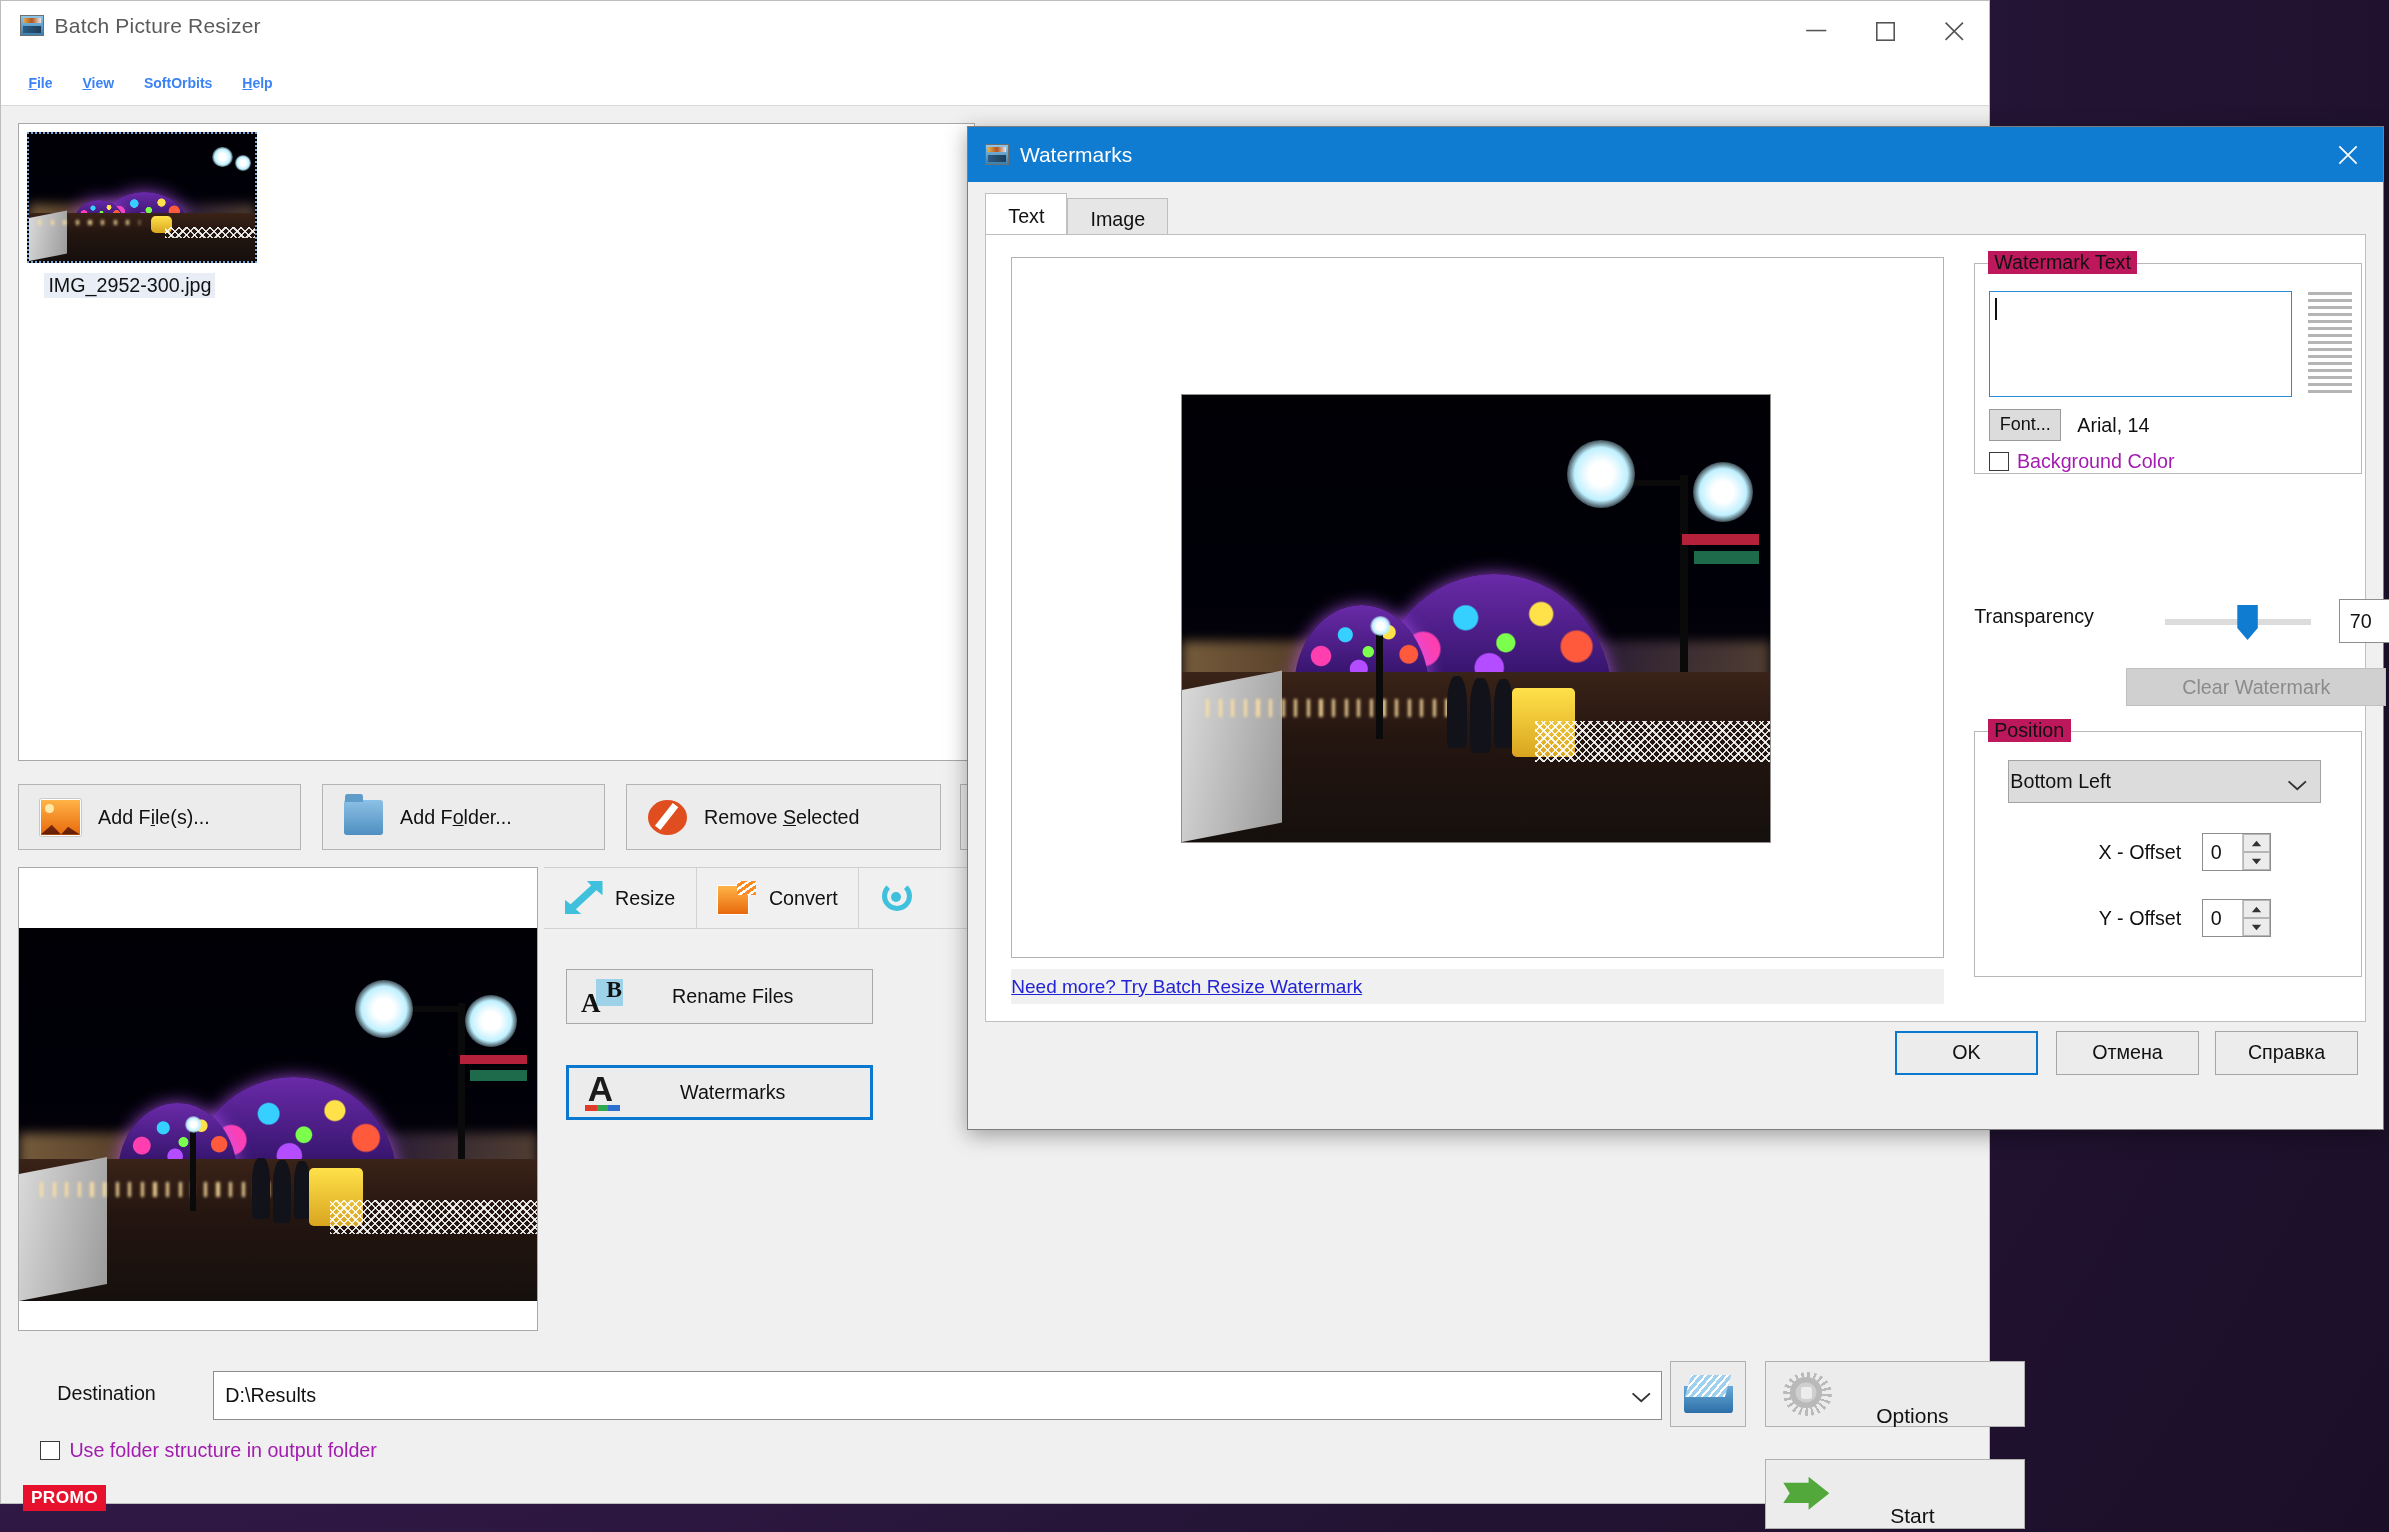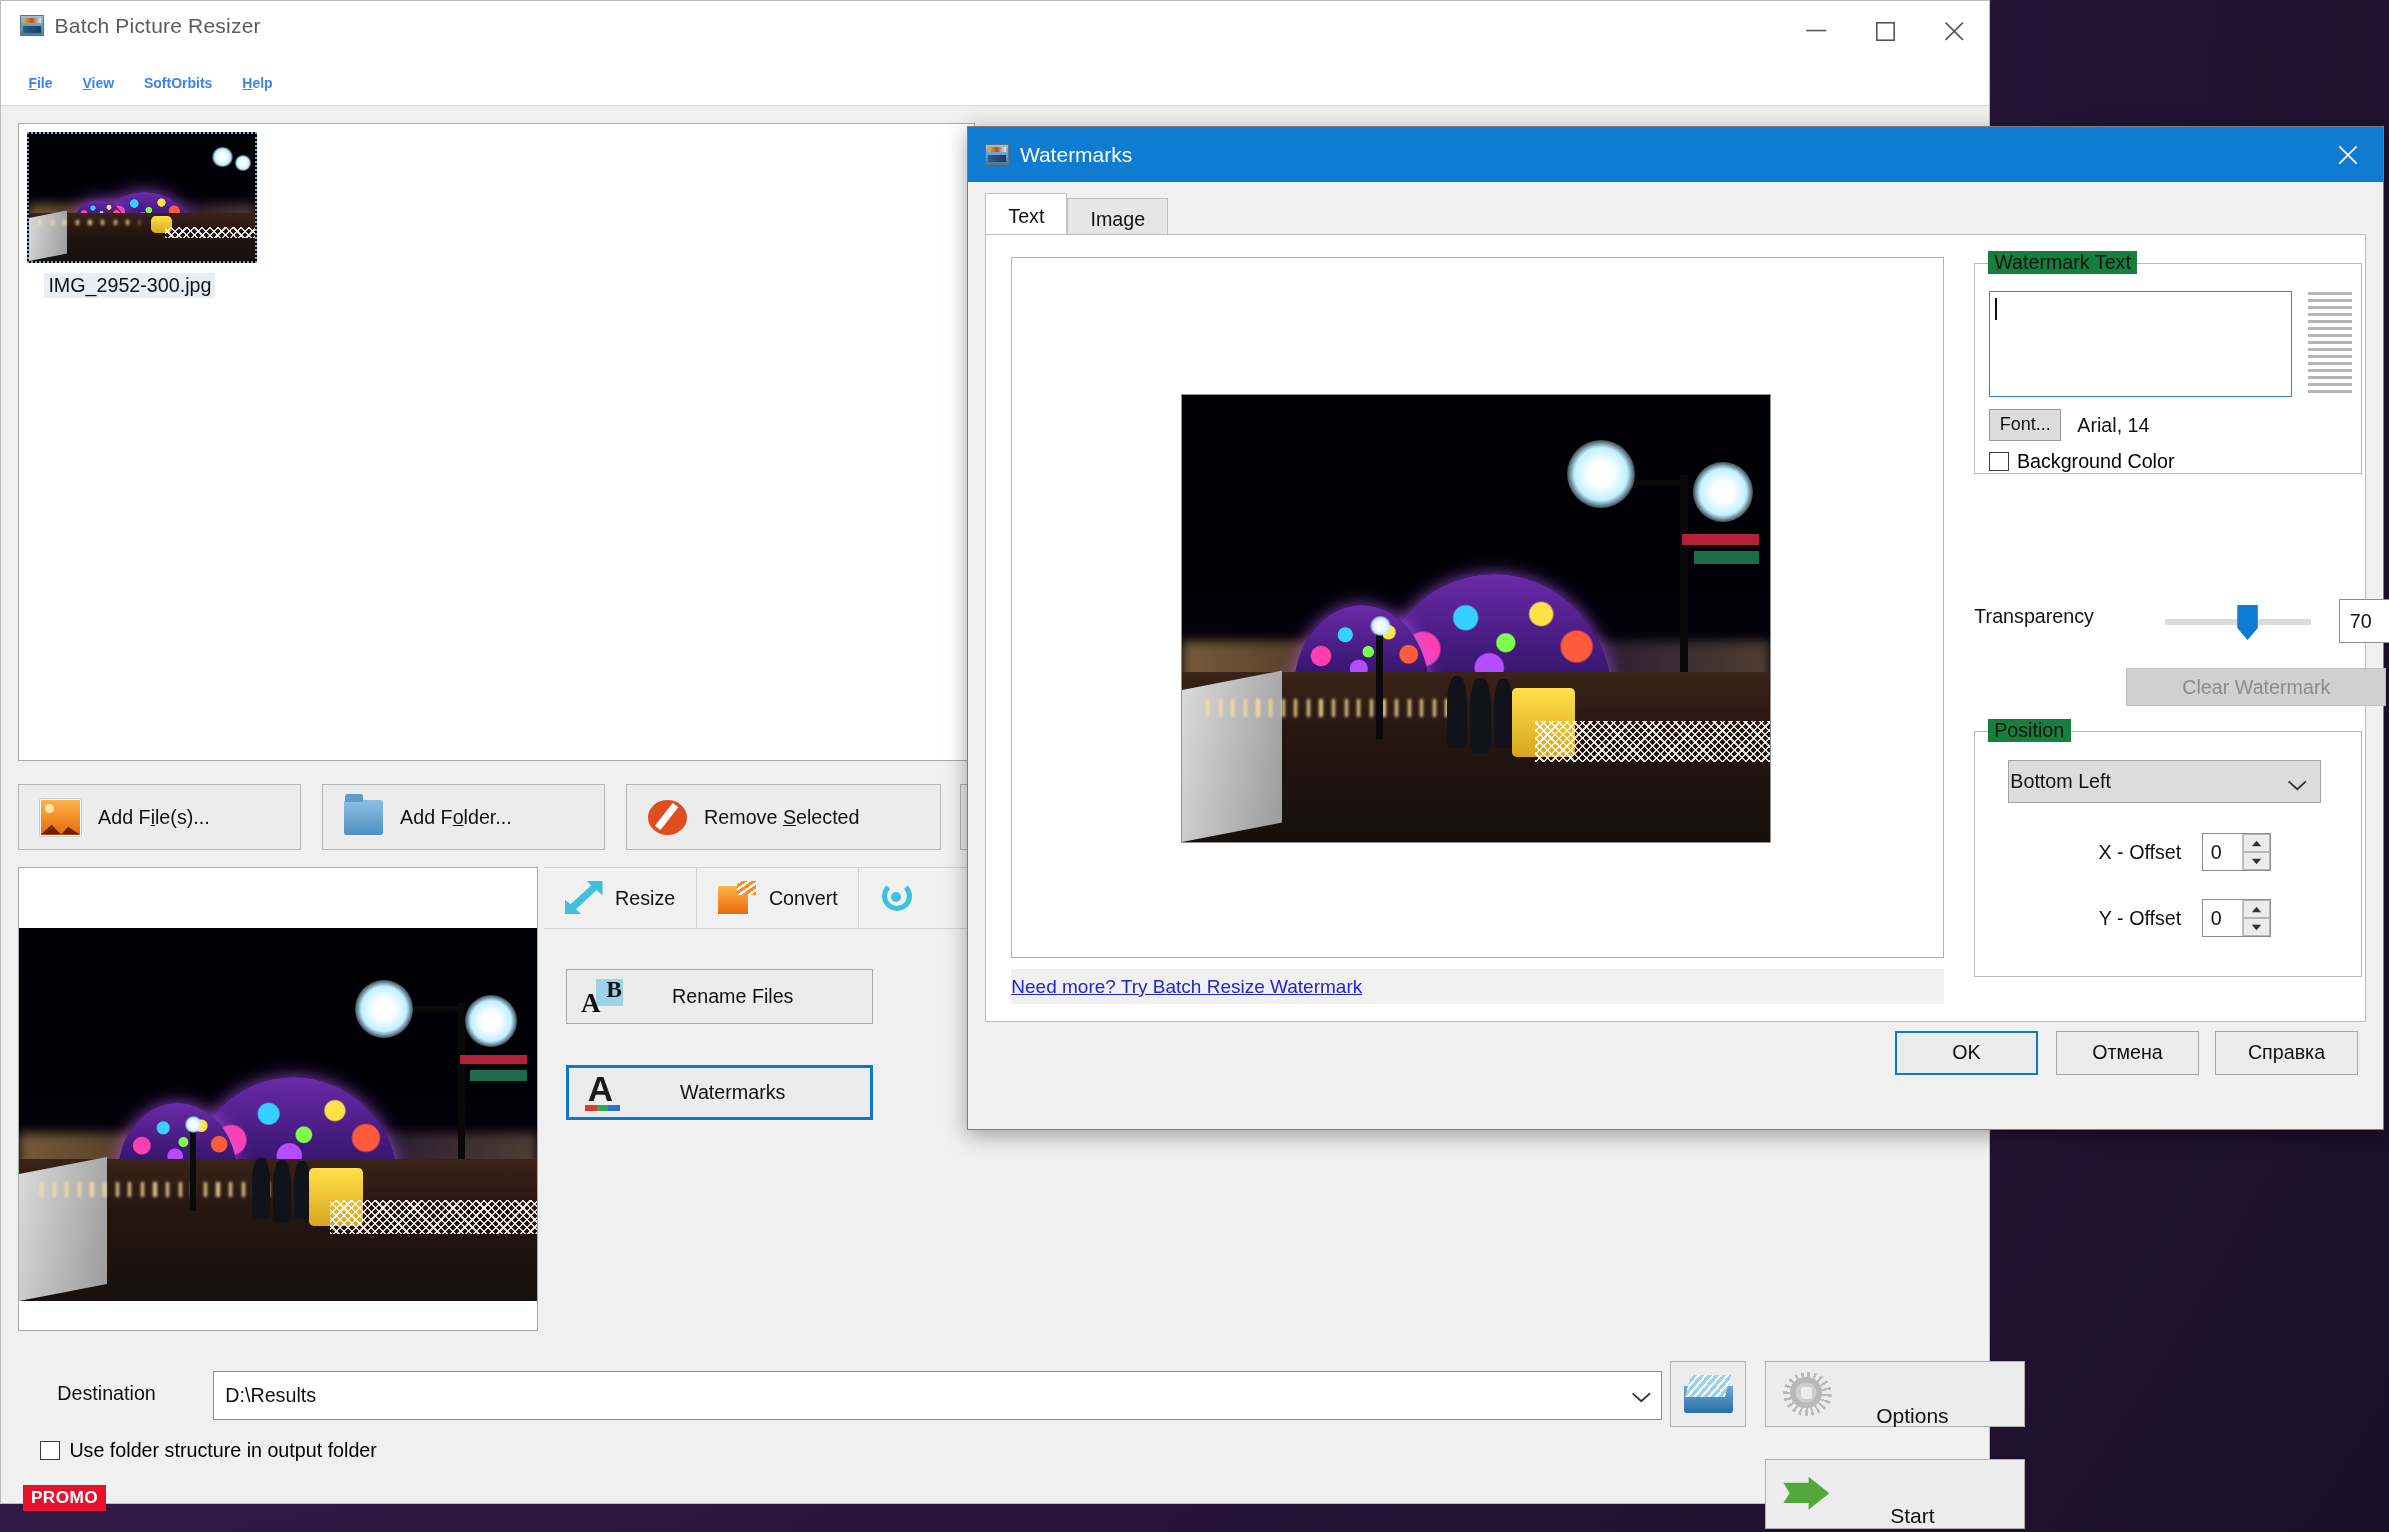--- a/index.html
+++ b/index.html
@@ -171,21 +171,21 @@
   .destrow{ position:absolute; left:17.3px; top:1370px; width:1945px; height:126px; }
   .dest-label{ position:absolute; left:39px; top:11px; font-size:19.7px; color:#111;}
   .dest-combo{
     position:absolute; left:195px; top:0; width:1449px; height:49px;
     background:#fff; border:0.8px solid #8d8d8d; box-sizing:border-box;
     display:flex; align-items:center; padding-left:11px; font-size:19.7px; color:#111;
   }
   .dest-combo .chev{ position:absolute; right:9.4px; top:14px; }
   .chkrow{ position:absolute; left:22px; top:68px; display:flex; align-items:center; gap:9.4px;}
   .chkbox{ width:19.7px; height:19.7px; border:1.6px solid #3b3b3b; background:#fff; box-sizing:border-box;}
-  .chk-label{ font-size:19.7px; color:#000000;}
+  .chk-label{ font-size:19.7px; color:#a21caf;}
   .promo{ position:absolute; left:22px; top:1484px; background:#e8112d; color:#fff;
     font-size:17.3px; font-weight:bold; padding:2.4px 7.9px; letter-spacing:0.4px;}
 
   .browse-btn{ position:absolute; left:1669px; top:1360px; width:76px; height:66px;
     background:#ececec;border:0.8px solid #b0b0b0;box-sizing:border-box;
     display:flex;align-items:center;justify-content:center;}
   .ico-openfolder{ width:49px; height:38px; position:relative;}
   .ico-openfolder:before{content:"";position:absolute;left:0;bottom:0;width:100%;height:70%;
     background:linear-gradient(#6aa9d6,#2c6fa8); border-radius:0 0 3.1px 3.1px;}
   .ico-openfolder:after{content:"";position:absolute;left:4.7px;top:0;width:82%;height:58%;
@@ -236,21 +236,21 @@
   .preview-frame .scene{ position:absolute; left:169px; top:136px; width:590px; height:449px;
     border:0.8px solid #8f8f8f; box-sizing:border-box;}
   .needmore-bar{
     position:absolute; left:25px; top:734px; width:933px; height:35px;
     background:#f0f0f0; display:flex; align-items:center;
   }
   .needmore-link{ font-size:19px; color:#2323d6; text-decoration:underline; }
 
   
   .grp{ position:absolute; border:0.8px solid #b8b8b8; }
-  .grp > .legend{ position:absolute; top:-13.4px; left:12.6px; background:#15803d; padding:0 6.3px;
+  .grp > .legend{ position:absolute; top:-13.4px; left:12.6px; background:#be185d; padding:0 6.3px;
     font-size:19.7px; color:#111;}
   .wm-group{ left:988px; top:28px; width:386px; height:209px; }
   .wm-textarea{
     position:absolute; left:14px; top:27px; width:303px; height:106px;
     border:1.6px solid #2a8ad4; background:#fff; box-sizing:border-box;
   }
   .caret{ position:absolute; left:4.7px; top:6.3px; width:1.6px; height:22px; background:#111; }
   .linesgfx{ position:absolute; right:9.4px; top:28px; width:44px; height:104px;
     background:
       repeating-linear-gradient(#a8a8a8 0 3.1px, transparent 3.1px 7px);

